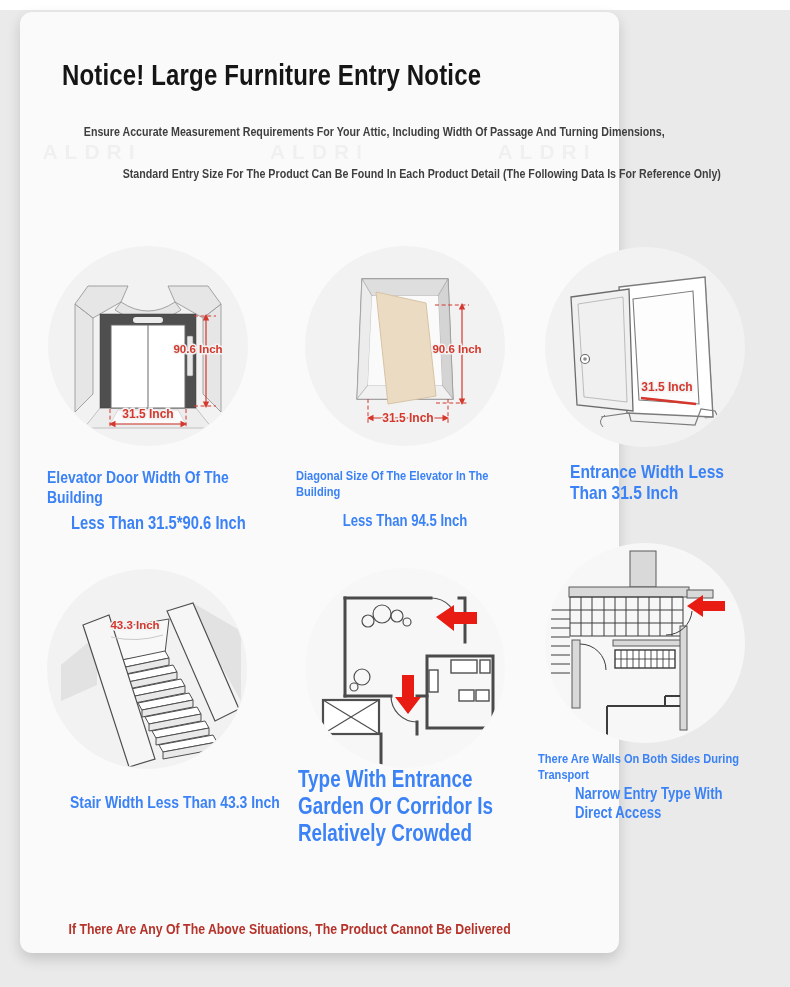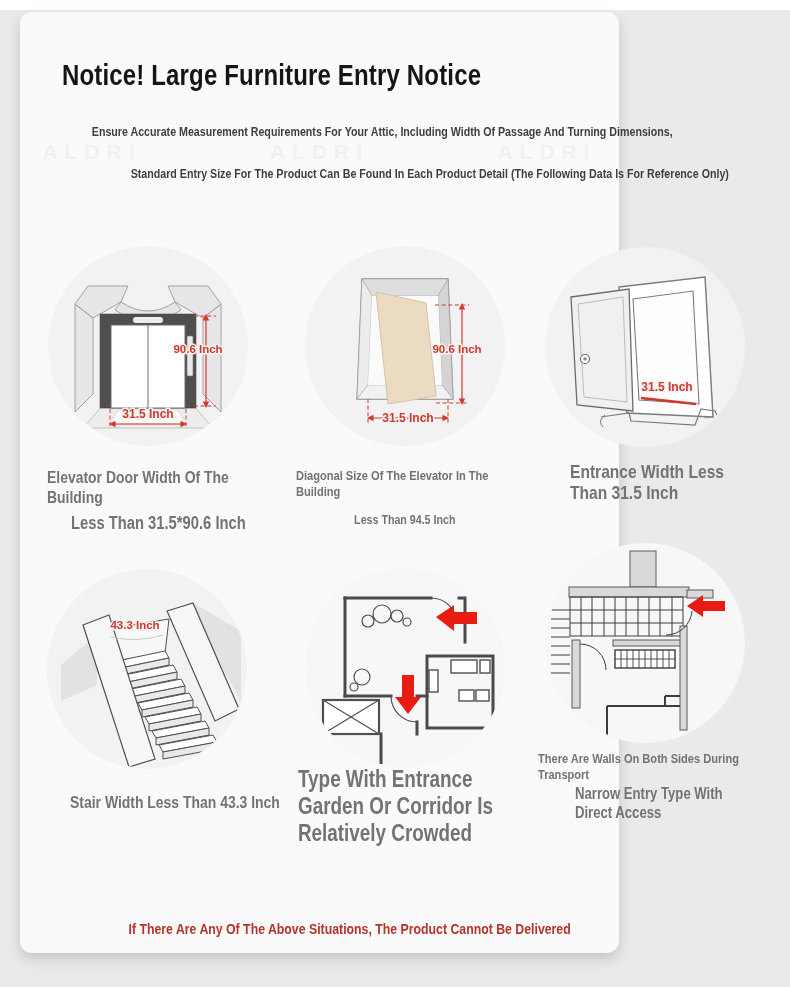--- a/index.html
+++ b/index.html
@@ -12,28 +12,28 @@
   .card{
     position:absolute;left:20px;top:12px;width:599px;height:941px;
     background:#fafafa;border-radius:12px;
     box-shadow:0 6px 14px rgba(0,0,0,.16);
   }
   .abs{position:absolute;}
   .cx{display:inline-block;transform:scaleX(.82);transform-origin:0 0;white-space:normal;}
   .cxc{display:inline-block;transform:scaleX(.82);transform-origin:50% 0;white-space:nowrap;}
   .title{left:42px;top:46px;font-weight:700;color:#151515;}
   .title .tx{display:inline-block;transform:scaleX(.8);transform-origin:0 0;font-size:30px;white-space:nowrap;letter-spacing:.2px;}
-  .sub{left:8px;right:0;text-align:center;font-weight:700;color:#3f3f3f;font-size:13px;}
+  .sub{left:0;right:0;text-align:center;font-weight:700;color:#3f3f3f;font-size:13px;}
   .watermark{left:0;right:0;top:128px;text-align:center;font-weight:700;font-size:21px;
     letter-spacing:7px;color:rgba(60,60,60,.05);white-space:nowrap;}
   .cell{position:absolute;}
-  .cap{font-weight:700;color:#737373;}
+  .cap{font-weight:700;color:#3b82f6;}
   .line117{line-height:1.17;}
   .line115{line-height:1.15;}
-  .footer{left:0;right:0;top:908px;text-align:right;font-weight:700;color:#b5332a;font-size:15px;}
+  .footer{left:0;right:0;top:908px;text-align:left;font-weight:700;color:#b5332a;font-size:15px;}
   svg{display:block;}
   
   .rline{stroke:#d4372c;stroke-width:1.2;fill:none;}
   .rdash{stroke:#d4372c;stroke-width:1;fill:none;stroke-dasharray:4 2.6;}
   .rfill{fill:#d4372c;}
   .rtext{fill:#d4372c;font:700 11.5px "Liberation Sans",sans-serif;
          paint-order:stroke;stroke:#f2f2f2;stroke-width:3px;text-anchor:middle;}
   .rtext12{font-size:12px;}
   .arrow{fill:#e81c13;}
   
@@ -141,21 +141,21 @@
           <line x1="66" y1="172" x2="140" y2="172" class="rline"></line>
           <polygon points="62,172 68.5,168.8 68.5,175.2" class="rfill"></polygon>
           <polygon points="144,172 137.5,168.8 137.5,175.2" class="rfill"></polygon>
           <text x="103" y="176" class="rtext rtext12">31.5 Inch</text>
         </g>
       </g>
     </svg>
     <div class="cap" style="margin-top:22px;font-size:13.5px;">
       <span class="cx line115" style="width:278px;">Diagonal Size Of The Elevator In The Building</span>
     </div>
-    <div class="cap" style="margin-top:13px;width:218px;text-align:center;font-size:13px;">
+    <div class="cap" style="margin-top:13px;width:218px;text-align:center;font-size:16px;">
       <span class="cxc">Less Than 94.5 Inch</span>
     </div>
   </div>
 
   <div class="cell" style="left:523px;top:235px;width:240px;">
     <svg width="200" height="200" viewBox="0 0 200 200" style="margin-left:2px;">
       <defs>
           <clipPath id="clip3">
             <circle cx="100" cy="100" r="99"></circle>
           </clipPath>

